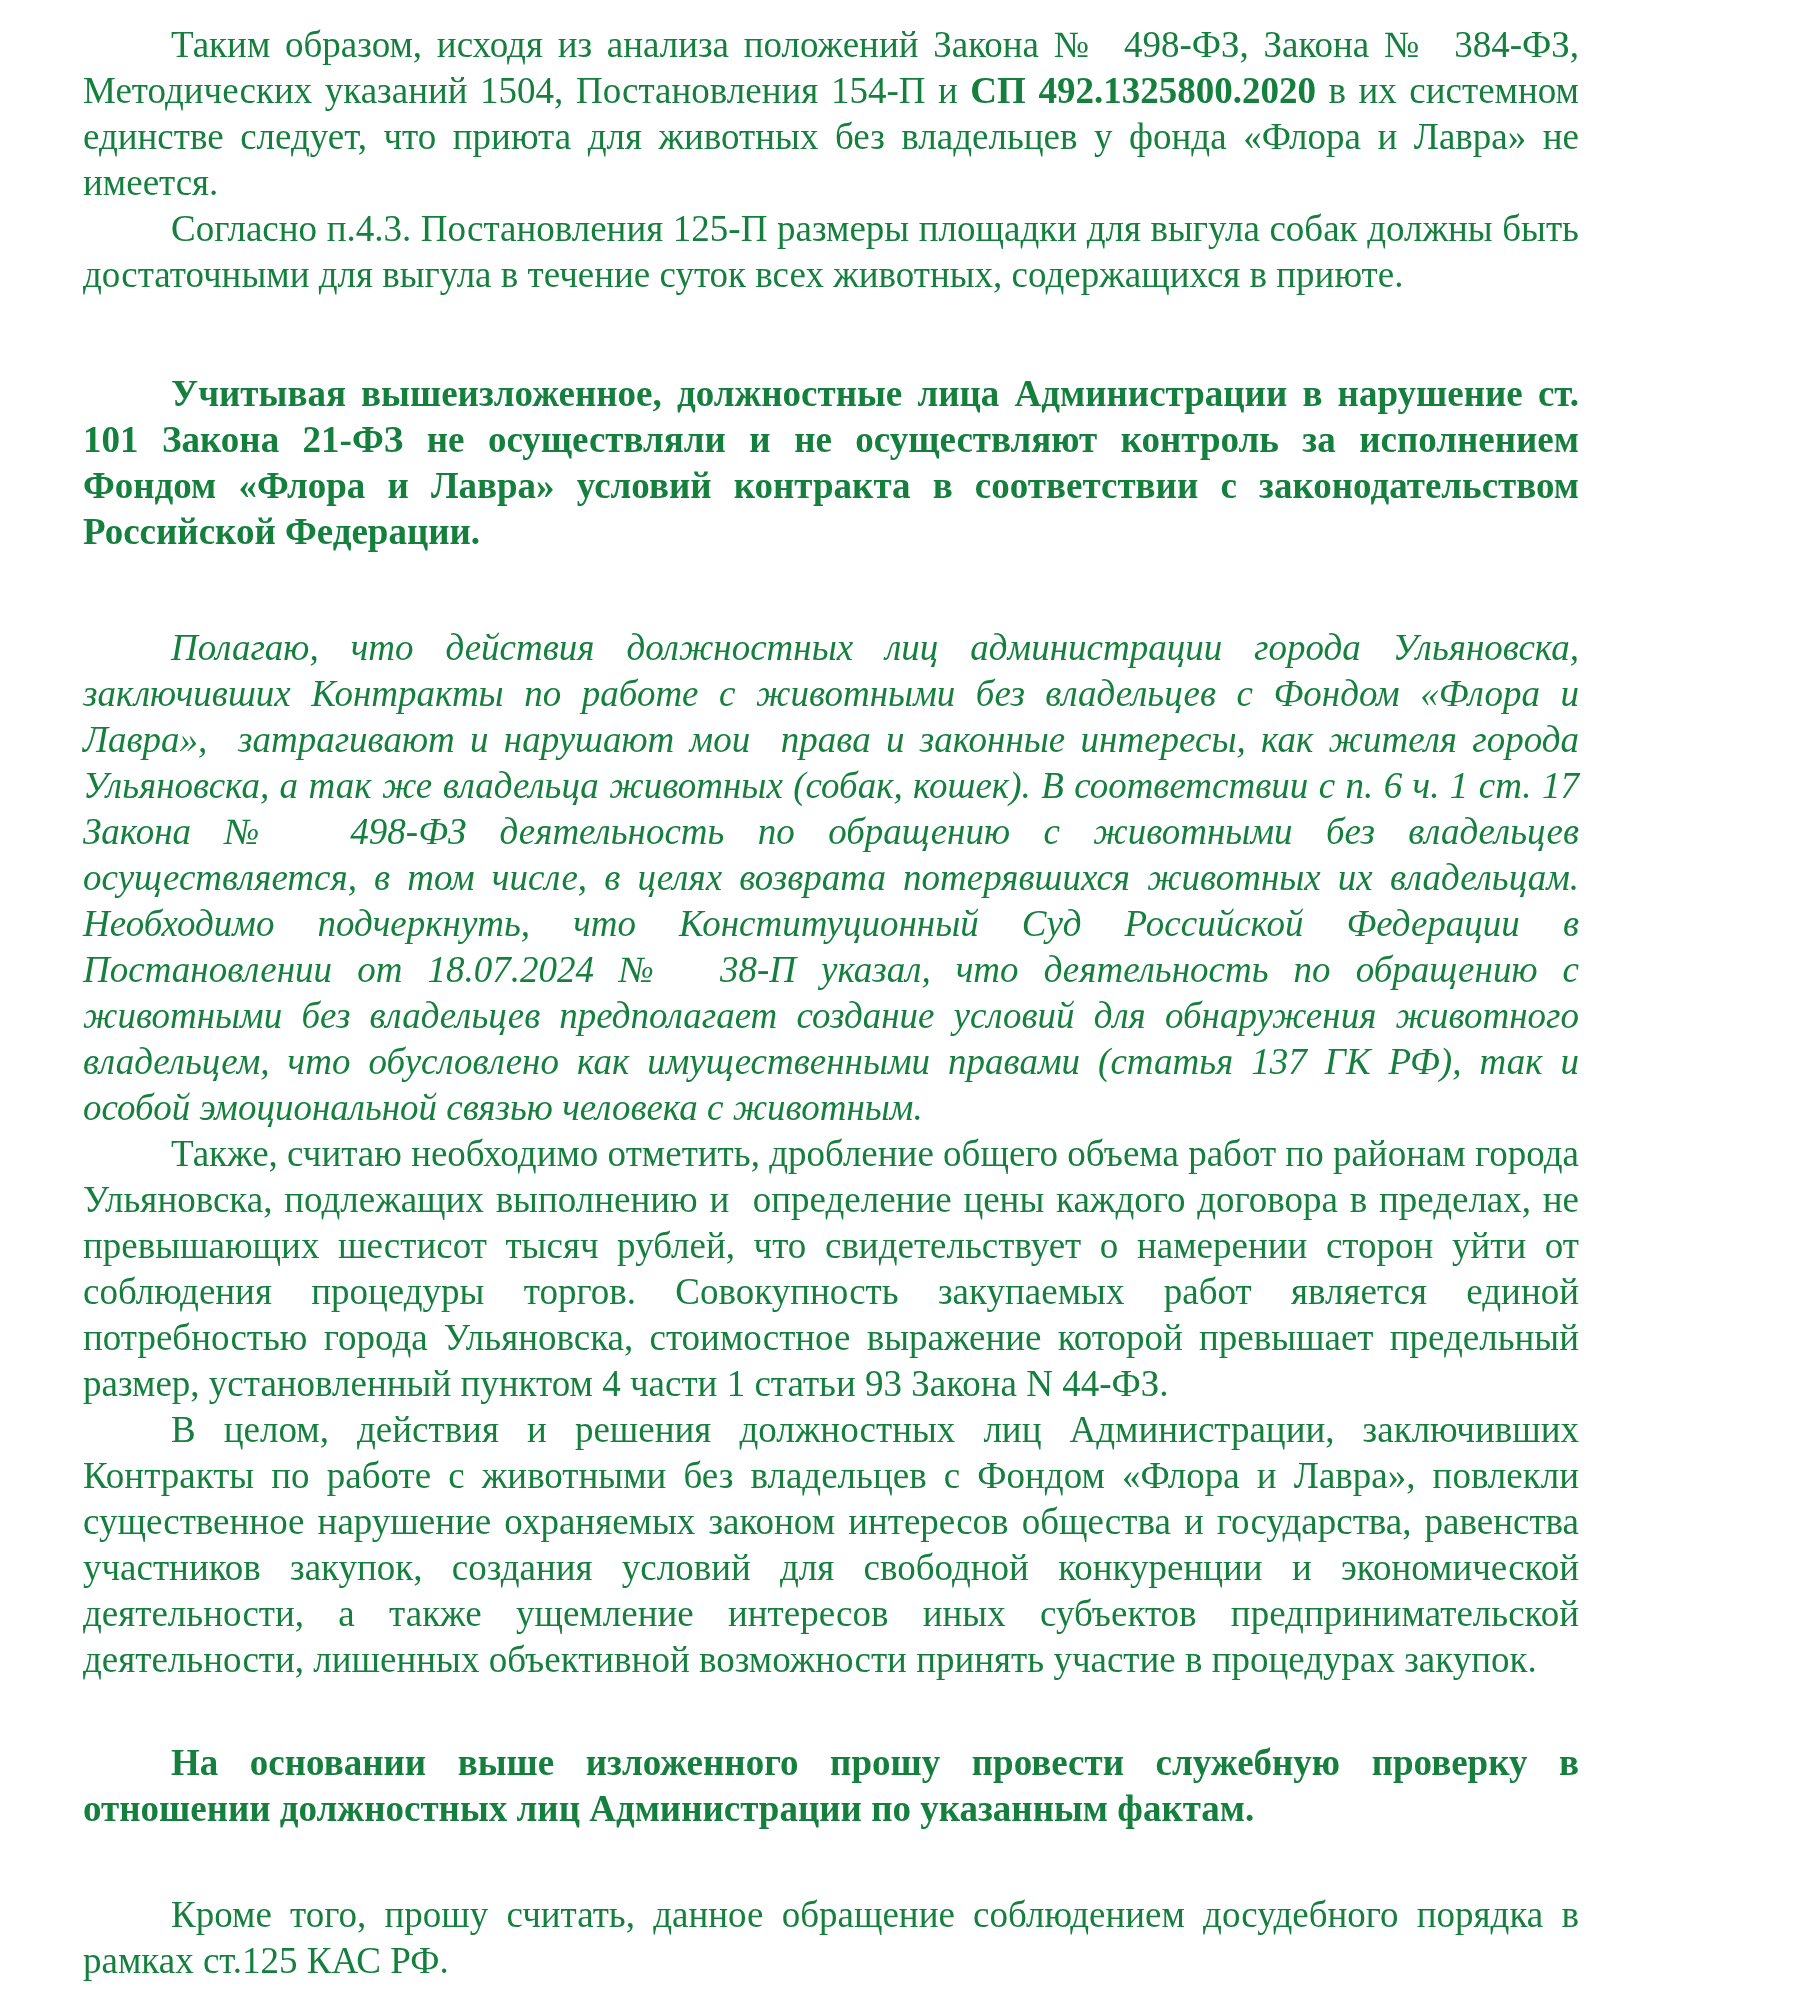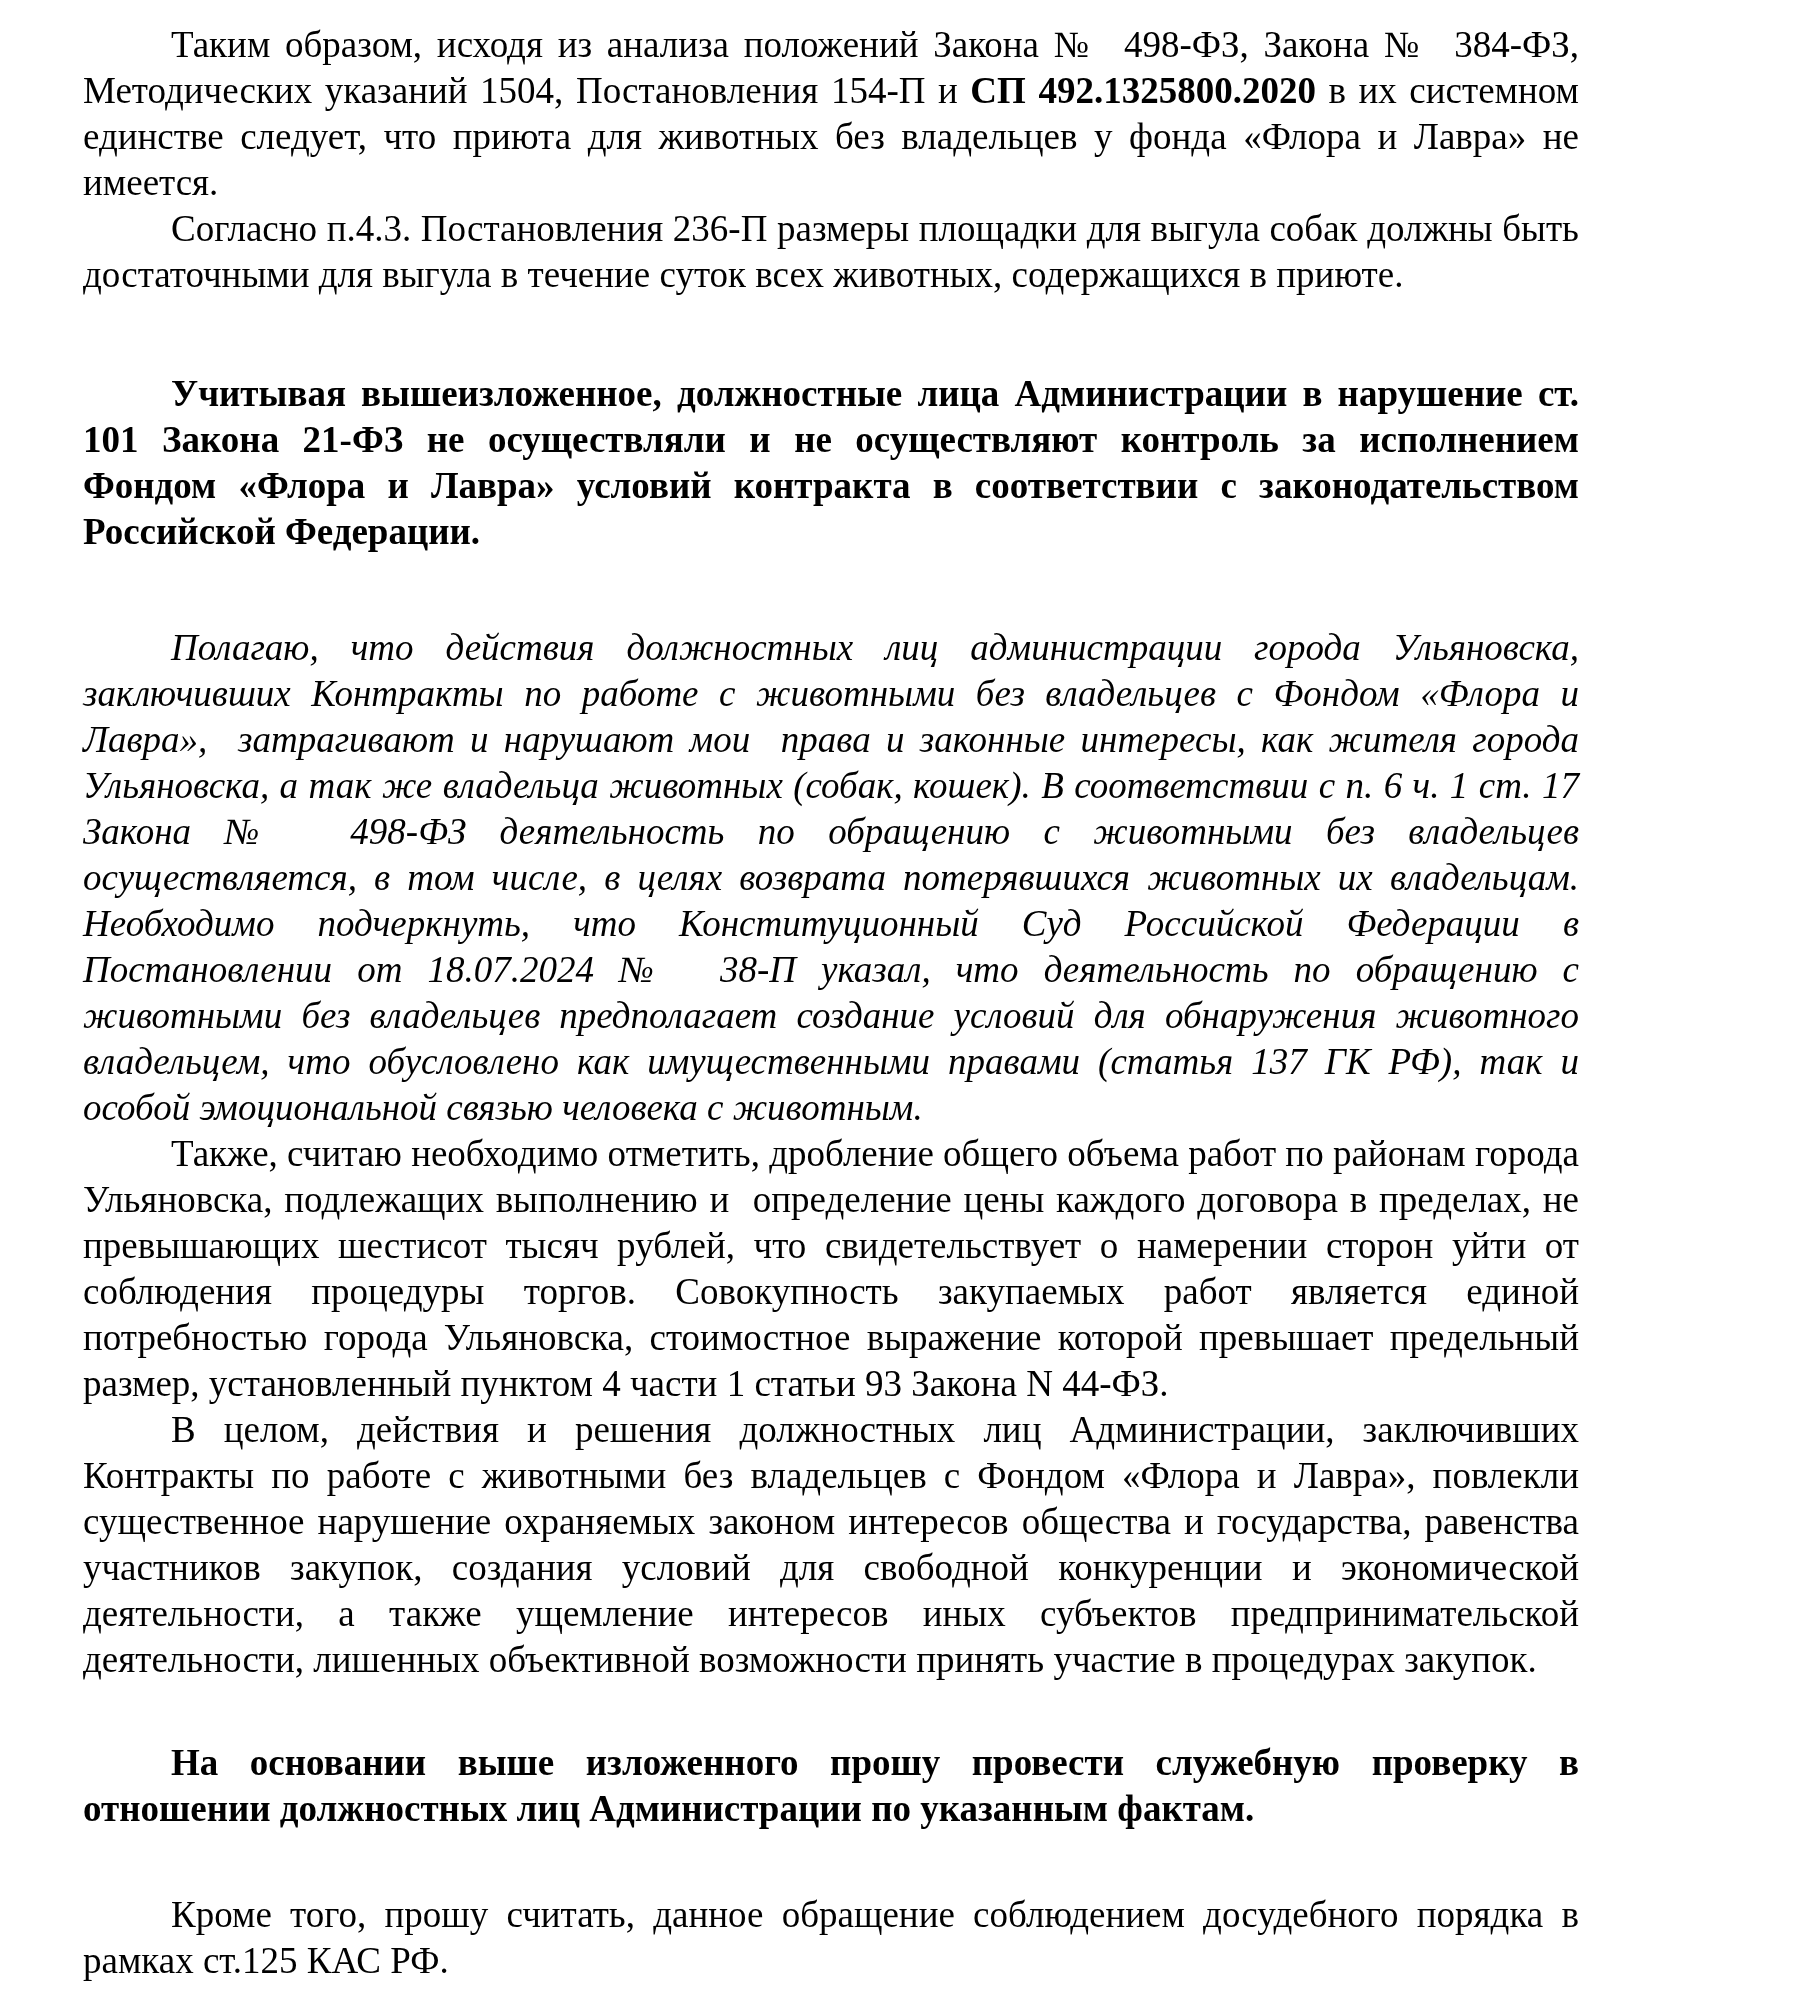--- a/index.html
+++ b/index.html
@@ -10,21 +10,21 @@
   body {
     width: 1821px;
     min-height: 2016px;
   }
   .page {
     box-sizing: border-box;
     width: 1691px;
     min-height: 2016px;
     padding: 21.5px 112px 29px 83px;
     background: #ffffff;
-    color: #000000;
+    color: #15803d;
     font-family: "Liberation Serif", "DejaVu Serif", serif;
     font-size: 37px;
     line-height: 46px;
     text-align: justify;
     border-radius: 30px;
   }
   .para {
     margin: 0;
     text-indent: 88px;
     white-space: pre-wrap;
@@ -36,21 +36,21 @@
   .bold { font-weight: bold; }
   .italic { font-style: italic; }
 </style>
 </head>
 <body>
 
 <div class="page">
 
   <p class="para"><span>Таким образом, исходя из анализа положений Закона №  498-ФЗ, Закона №  384-ФЗ, Методических указаний 1504, Постановления 154-П и </span><span class="bold">СП 492.1325800.2020</span><span> в их системном единстве следует, что приюта для животных без владельцев у фонда «Флора и Лавра» не имеется.</span></p>
 
-  <p class="para"><span>Согласно п.4.3. Постановления 236-П размеры площадки для выгула собак должны быть достаточными для выгула в течение суток всех животных, содержащихся в приюте.</span></p>
+  <p class="para"><span>Согласно п.4.3. Постановления 125-П размеры площадки для выгула собак должны быть достаточными для выгула в течение суток всех животных, содержащихся в приюте.</span></p>
 
 
   <p class="para bold gap-xl"><span>Учитывая вышеизложенное, должностные лица Администрации в нарушение ст. 101 Закона 21-ФЗ не осуществляли и не осуществляют контроль за исполнением Фондом «Флора и Лавра» условий контракта в соответствии с законодательством Российской Федерации.</span></p>
 
   <p class="para gap-lg"><span>Полагаю, что действия должностных лиц администрации города Ульяновска, заключивших Контракты по работе с животными без владельцев с Фондом «Флора и Лавра»,  затрагивают и нарушают мои  права и законные интересы, как жителя города Ульяновска, а так же владельца животных (собак, кошек). В соответствии с п. 6 ч. 1 ст. 17 Закона №  498-ФЗ деятельность по обращению с животными без владельцев осуществляется, в том числе, в целях возврата потерявшихся животных их владельцам. Необходимо подчеркнуть, что Конституционный Суд Российской Федерации в Постановлении от 18.07.2024 №  38-П указал, что деятельность по обращению с животными без владельцев предполагает создание условий для обнаружения животного владельцем, что обусловлено как имущественными правами (статья 137 ГК РФ), так и особой эмоциональной связью человека с животным.</span></p>
 
   <p class="para"><span>Также, считаю необходимо отметить, дробление общего объема работ по районам города Ульяновска, подлежащих выполнению и  определение цены каждого договора в пределах, не превышающих шестисот тысяч рублей, что свидетельствует о намерении сторон уйти от соблюдения процедуры торгов. Совокупность закупаемых работ является единой потребностью города Ульяновска, стоимостное выражение которой превышает предельный размер, установленный пунктом 4 части 1 статьи 93 Закона N 44-ФЗ.</span></p>
 
   <p class="para"><span>В целом, действия и решения должностных лиц Администрации, заключивших Контракты по работе с животными без владельцев с Фондом «Флора и Лавра», повлекли существенное нарушение охраняемых законом интересов общества и государства, равенства участников закупок, создания условий для свободной конкуренции и экономической деятельности, а также ущемление интересов иных субъектов предпринимательской деятельности, лишенных объективной возможности принять участие в процедурах закупок.</span></p>
 

